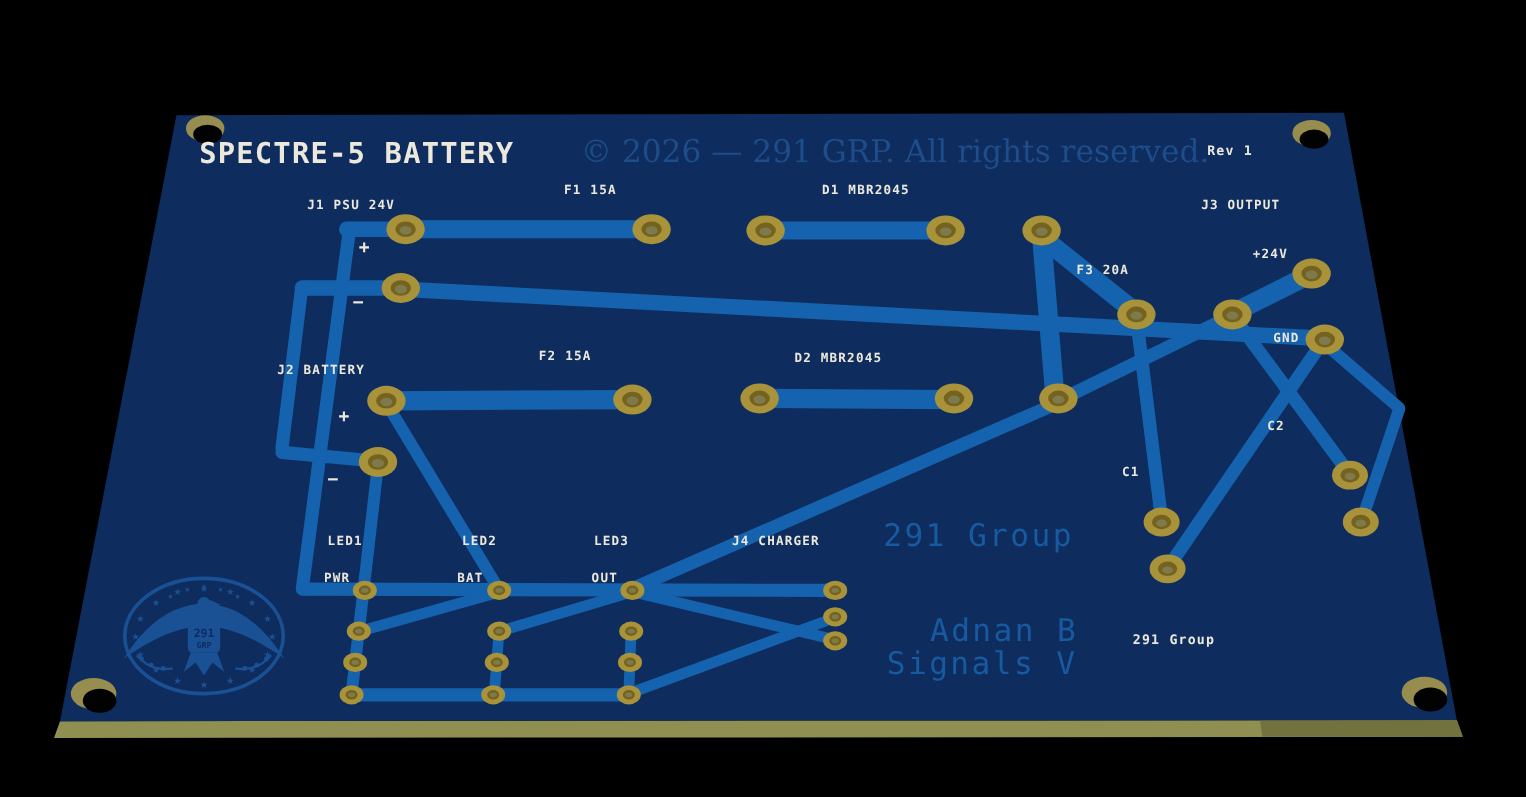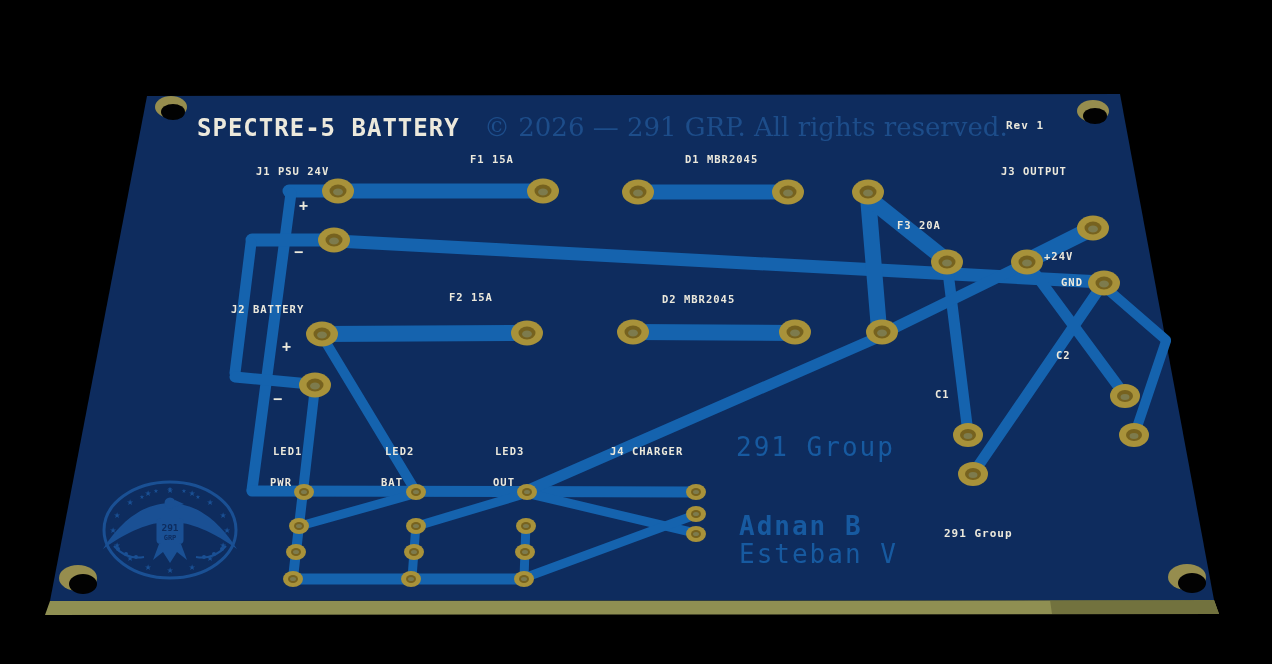--- a/index.html
+++ b/index.html
@@ -2,21 +2,21 @@
 <html style="--background: #000000; --board: #0e2c5e; --trace: #1563ae; --silkscreen: #ece9dc; --copper-text: #175aa0; --copyright-text: #1d4d8a; --logo: #1a5094; --pad-gold: #a8923a; --pad-mid: #76621f; --pad-center: #7d7b4d; --hole-gold: #968d4e; --edge: #8f8f52; --edge-dark: #72723e;"><head>
 <meta charset="utf-8">
 <style>
   html,body{margin:0;padding:0;background:#000;}
   .stage{position:relative;width:1272px;height:664px;background:var(--background,#000);overflow:hidden;
          font-family:"DejaVu Sans Mono",monospace;}
   .stage svg{position:absolute;left:0;top:0;}
   .lb{position:absolute;white-space:nowrap;line-height:1;}
   .silk{font:bold 10.5px "DejaVu Sans Mono",monospace;letter-spacing:1px;color:var(--silkscreen);}
   .sym{font:bold 15px "DejaVu Sans Mono",monospace;color:var(--silkscreen);}
-  .title{font:bold 24px "DejaVu Sans Mono",monospace;letter-spacing:1px;color:var(--silkscreen);margin-left:31px;}
+  .title{font:bold 24px "DejaVu Sans Mono",monospace;letter-spacing:1px;color:var(--silkscreen);}
   .rev{font:bold 11px "DejaVu Sans Mono",monospace;letter-spacing:1px;color:var(--silkscreen);}
   .copyright{font:26px "DejaVu Serif",serif;color:var(--copyright-text);}
   .copper{font:26px "DejaVu Sans Mono",monospace;letter-spacing:2px;color:var(--copper-text);}
   .grp-right{font:bold 11px "DejaVu Sans Mono",monospace;letter-spacing:1px;color:var(--silkscreen);}
   .board-face{fill:var(--board);}
   .edge-face{fill:var(--edge);}
   .edge-dark{fill:var(--edge-dark);}
   .tr{stroke:var(--trace);stroke-linecap:round;fill:none;}
   .pad-o{fill:var(--pad-gold);}
   .pad-m{fill:var(--pad-mid);}
@@ -315,21 +315,21 @@
   </svg>
 
   <div class="lb title" style="left:166px;top:114px;">SPECTRE-5 BATTERY</div>
   <div class="lb copyright" style="left:484px;top:112px;">© 2026 — 291 GRP. All rights reserved.</div>
   <div class="lb rev" style="left:1006px;top:119px;">Rev 1</div>
 
   <div class="lb silk" style="left:256px;top:165px;">J1 PSU 24V</div>
   <div class="lb silk" style="left:470px;top:153px;">F1 15A</div>
   <div class="lb silk" style="left:685px;top:153px;">D1 MBR2045</div>
   <div class="lb silk" style="left:1001px;top:165px;">J3 OUTPUT</div>
-  <div class="lb silk" style="left:1044px;top:206px;margin-top:44px;">+24V</div>
+  <div class="lb silk" style="left:1044px;top:206px;">+24V</div>
   <div class="lb silk" style="left:1061px;top:276px;">GND</div>
   <div class="lb silk" style="left:897px;top:219px;">F3 20A</div>
   <div class="lb silk" style="left:449px;top:291px;">F2 15A</div>
   <div class="lb silk" style="left:662px;top:293px;">D2 MBR2045</div>
   <div class="lb silk" style="left:231px;top:303px;">J2 BATTERY</div>
   <div class="lb silk" style="left:935px;top:388px;">C1</div>
   <div class="lb silk" style="left:1056px;top:349px;">C2</div>
 
   <div class="lb sym" style="left:299px;top:197px;">+</div>
   <div class="lb sym" style="left:294px;top:243px;">−</div>
@@ -339,15 +339,15 @@
   <div class="lb silk" style="left:273px;top:445px;">LED1</div>
   <div class="lb silk" style="left:385px;top:445px;">LED2</div>
   <div class="lb silk" style="left:495px;top:445px;">LED3</div>
   <div class="lb silk" style="left:610px;top:445px;">J4 CHARGER</div>
   <div class="lb silk" style="left:270px;top:476px;">PWR</div>
   <div class="lb silk" style="left:381px;top:476px;">BAT</div>
   <div class="lb silk" style="left:493px;top:476px;text-align:center;">OUT</div>
   <div class="lb grp-right" style="left:944px;top:527px;">291 Group</div>
 
   <div class="lb copper" style="left:736px;top:432px;">291 Group</div>
-  <div class="lb copper" style="left:739px;top:511px;font-weight:bold;">Adnan B</div>
-  <div class="lb copper" style="left:739px;top:539px;">Esteban V</div>
+  <div class="lb copper" style="left:775px;top:511px;">Adnan B</div>
+  <div class="lb copper" style="left:739px;top:539px;">Signals V</div>
 </div>
 
 </body></html>

